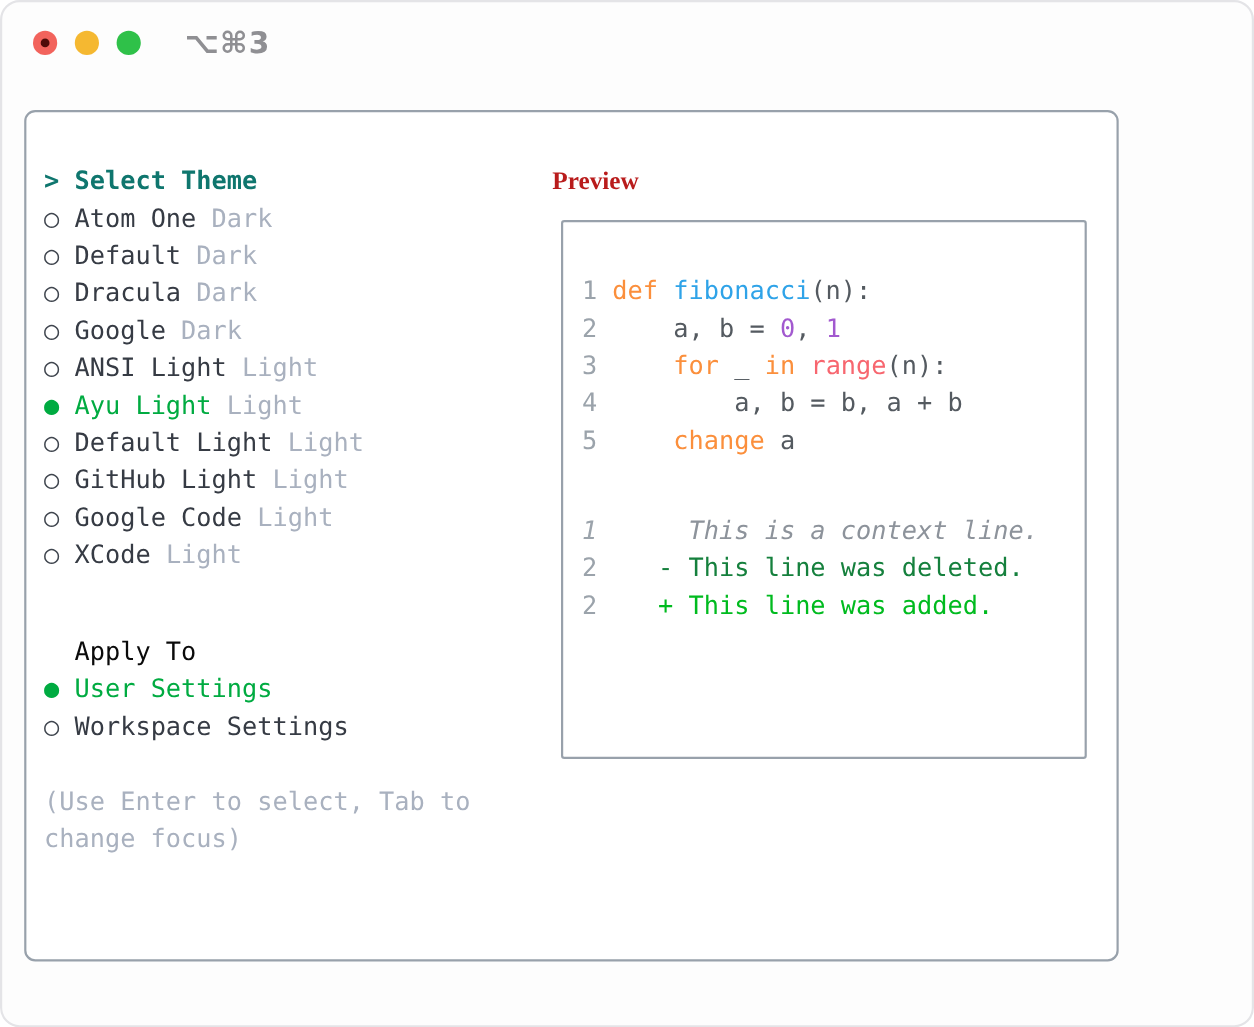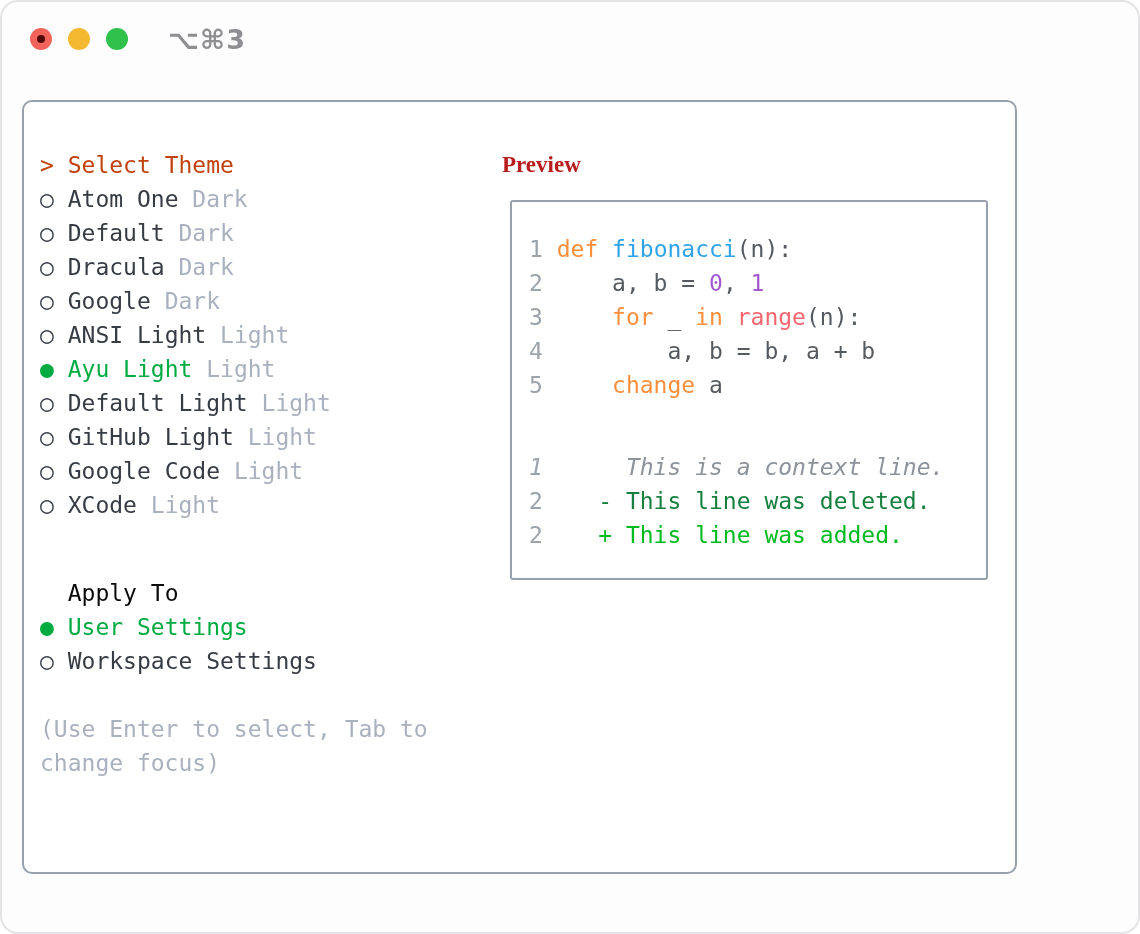--- a/index.html
+++ b/index.html
@@ -14,35 +14,35 @@
   .dot.yellow{background:#f5b831;}
   .dot.green{background:#2fc149;}
   .win-title{position:absolute;left:166px;top:22px;font-family:"DejaVu Sans","Liberation Sans",sans-serif;
              font-size:27px;font-weight:bold;color:#8f8f93;letter-spacing:1px;}
   
   .panel{position:absolute;left:20px;top:98px;width:995px;height:774px;box-sizing:border-box;
          border:2px solid #98a1ab;border-radius:10px;background:#ffffff;}
   .row{height:34px;line-height:34px;font-size:23px;white-space:pre;}
   
   .left-col{position:absolute;left:16px;top:46px;}
-  .hdr{font-weight:normal;color:#c2410c;}
+  .hdr{font-weight:bold;color:#0f766e;}
   .item .glyph{color:#40464f;}
   .item .name{color:#363b44;}
   .item .variant{color:#a9b1bf;}
   .item.selected .glyph,.item.selected .name{color:#00ab41;}
   .subhdr{color:#0a0a0a;margin-top:54px;}
   .opt .glyph{color:#40464f;}
   .opt .label{color:#363b44;}
   .opt.selected .glyph,.opt.selected .label{color:#00ab41;}
   .hint{margin-top:34px;width:420px;font-size:23px;line-height:34px;color:#a9b1bf;white-space:normal;}
   
   .preview-col{position:absolute;left:466px;top:46px;}
   .pv-title{padding-left:12px;font-weight:bold;color:#b91c1c;font-family:Liberation Serif, serif;}
-  .pbox{margin-left:20px;margin-top:18px;width:478px;height:380px;box-sizing:border-box;
-        border:2px solid #98a1ab;border-radius:3px;background:#ffffff;padding:30px 0 0 17px;overflow:hidden;}
+  .pbox{margin-left:20px;margin-top:18px;width:478px;height:490px;box-sizing:border-box;
+        border:2px solid #98a1ab;border-radius:3px;background:#ffffff;padding:46px 0 0 17px;overflow:hidden;}
   .cl{height:34px;line-height:34px;font-size:23px;white-space:pre;color:#545a60;}
   .cl .ln{display:inline-block;width:2ch;color:#9ba3ab;}
   .seg.kw{color:#fb8f3c;}
   .seg.fn{color:#2fa3e8;}
   .seg.num{color:#a259cf;}
   .seg.sp{color:#f7666f;}
   .seg.pl{color:#545a60;}
   .cl.context .seg{color:#8d939b;}
   .cl.deleted .seg{color:#15803d;}
   .cl.added .seg{color:#00bb1f;}

